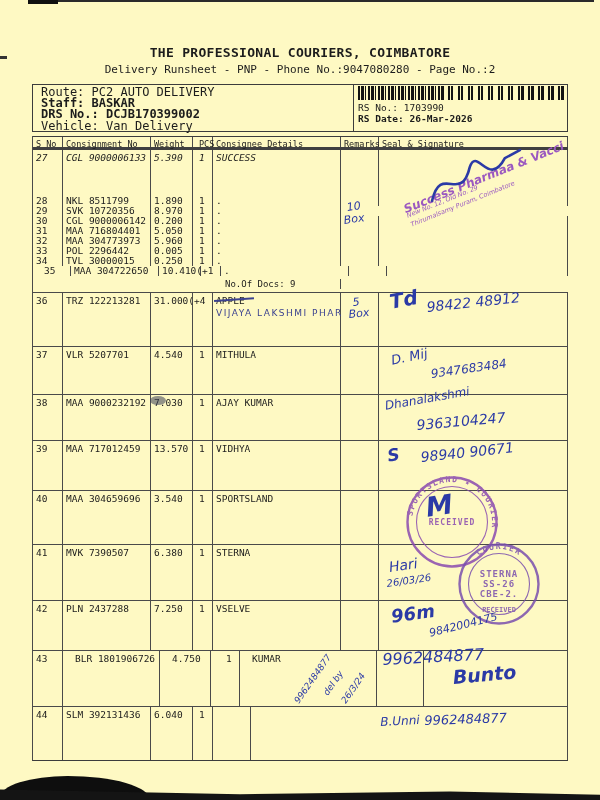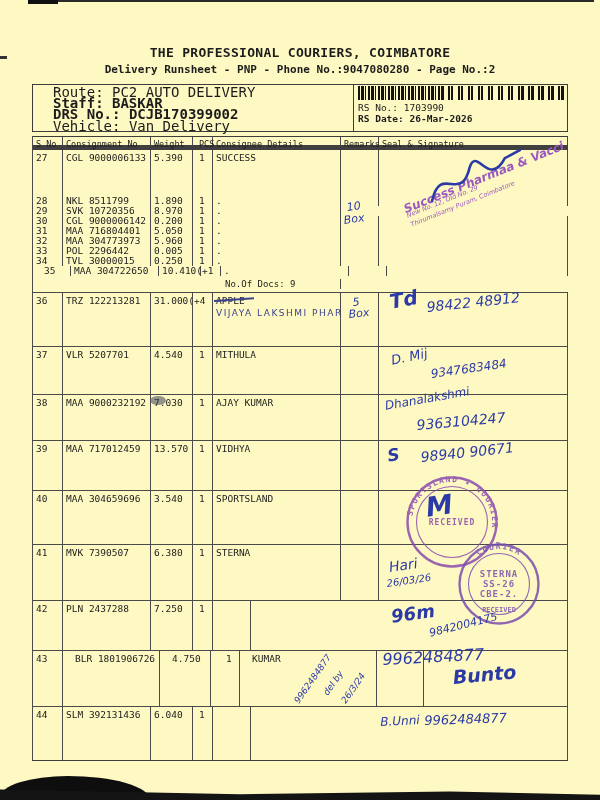--- a/index.html
+++ b/index.html
@@ -4,34 +4,34 @@
 <style>
   *{margin:0;padding:0;box-sizing:border-box}
   html,body{background:#e9e7e1}
   body{width:600px;height:800px}
   .page{position:relative;width:600px;height:800px;background:#fef9c3;overflow:hidden;
         font-family:"DejaVu Sans Mono",monospace;color:#1c1c1c}
   
   .title{position:absolute;top:45px;left:0;width:100%;text-align:center;
          font-weight:bold;font-size:13px;letter-spacing:.3px}
   .subtitle{position:absolute;top:63px;left:0;width:100%;text-align:center;
-            font-weight:bold;font-size:11px}
+            font-weight:normal;font-size:11px}
   
   .infobox{position:absolute;left:32px;top:84px;width:536px;height:48px;border:1px solid #3c3c3c}
-  .ibleft{position:absolute;left:20px;top:2px;font-size:14px;line-height:11.2px;white-space:nowrap}
+  .ibleft{position:absolute;left:8px;top:2px;font-size:12px;line-height:11.2px;white-space:nowrap}
   .ibdiv{position:absolute;left:320px;top:0;width:1px;height:100%;background:#3c3c3c}
   .ibright{position:absolute;left:325px;top:1px;font-size:9.5px;line-height:11.2px;white-space:nowrap}
   .bld{font-weight:bold}
   .barcode{width:208px;height:14px;margin-bottom:2px;
     background:repeating-linear-gradient(90deg,#131313 0 1.5px,transparent 1.5px 3px,#131313 3px 5.5px,transparent 5.5px 6.5px,#131313 6.5px 7.5px,transparent 7.5px 10px)}
   
   .table{position:absolute;left:32px;top:136px;width:536px;border-left:1px solid #4a4a4a;
          border-bottom:1px solid #3c3c3c;background:transparent}
   .trow{display:flex;align-items:stretch}
-  .trow.thead{border-top:1px solid #3c3c3c;border-bottom:5px solid #404040}
+  .trow.thead{border-top:1px solid #3c3c3c;border-bottom:3px solid #404040}
   .trow.main{border-top:1px solid #4a4a4a}
   .tcell{border-right:1px solid #4a4a4a;padding:2px 3px 0 3px;font-size:9.5px;
          white-space:nowrap;overflow:visible}
   .thead .tcell{font-size:8.5px;padding-top:2px}
   .sub .tcell{padding-top:0;line-height:10px}
   .docs .c-cnee{padding-left:12px;font-size:9px}
   .c-sno{width:30px}.c-cons{width:88px}.c-wt{width:42px}.c-pcs{width:20px;padding-left:6px}
   .c-cnee{width:128px}.c-rem{width:38px}.c-seal{flex:1}
   
   #annotation-layer{position:absolute;inset:0;pointer-events:none}
@@ -78,21 +78,21 @@
   <div class="table" id="runsheet-table">
       <div class="trow thead" style="height: 14px;">
         <div class="tcell c-sno">S No</div>
         <div class="tcell c-cons">Consignment No</div>
         <div class="tcell c-wt">Weight</div>
         <div class="tcell c-pcs">PCS</div>
         <div class="tcell c-cnee">Consignee Details</div>
         <div class="tcell c-rem">Remarks</div>
         <div class="tcell c-seal">Seal &amp; Signature</div>
       </div>
-      <div class="trow" style="height: 46px;">
+      <div class="trow" style="height: 46px; font-style: italic;">
         <div class="tcell c-sno">27</div>
         <div class="tcell c-cons">CGL 9000006133</div>
         <div class="tcell c-wt">5.390</div>
         <div class="tcell c-pcs">1</div>
         <div class="tcell c-cnee">SUCCESS</div>
         <div class="tcell c-rem"></div>
         <div class="tcell c-seal"></div>
       </div>
       <div class="trow sub" style="height: 10px;">
         <div class="tcell c-sno">28</div>
@@ -227,20 +227,21 @@
         <div class="tcell c-pcs">1</div>
         <div class="tcell c-cnee">STERNA</div>
         <div class="tcell c-rem"></div>
         <div class="tcell c-seal"></div>
       </div>
       <div class="trow main" style="height: 50px;">
         <div class="tcell c-sno">42</div>
         <div class="tcell c-cons">PLN 2437288</div>
         <div class="tcell c-wt">7.250</div>
         <div class="tcell c-pcs">1</div>
+        <div class="tcell c-cnee">VSELVE</div>
         <div class="tcell c-rem"></div>
         <div class="tcell c-seal"></div>
       </div>
       <div class="trow main" style="height: 56px; gap: 9px;">
         <div class="tcell c-sno">43</div>
         <div class="tcell c-cons">BLR 1801906726</div>
         <div class="tcell c-wt">4.750</div>
         <div class="tcell c-pcs">1</div>
         <div class="tcell c-cnee">KUMAR</div>
         <div class="tcell c-rem"></div>

